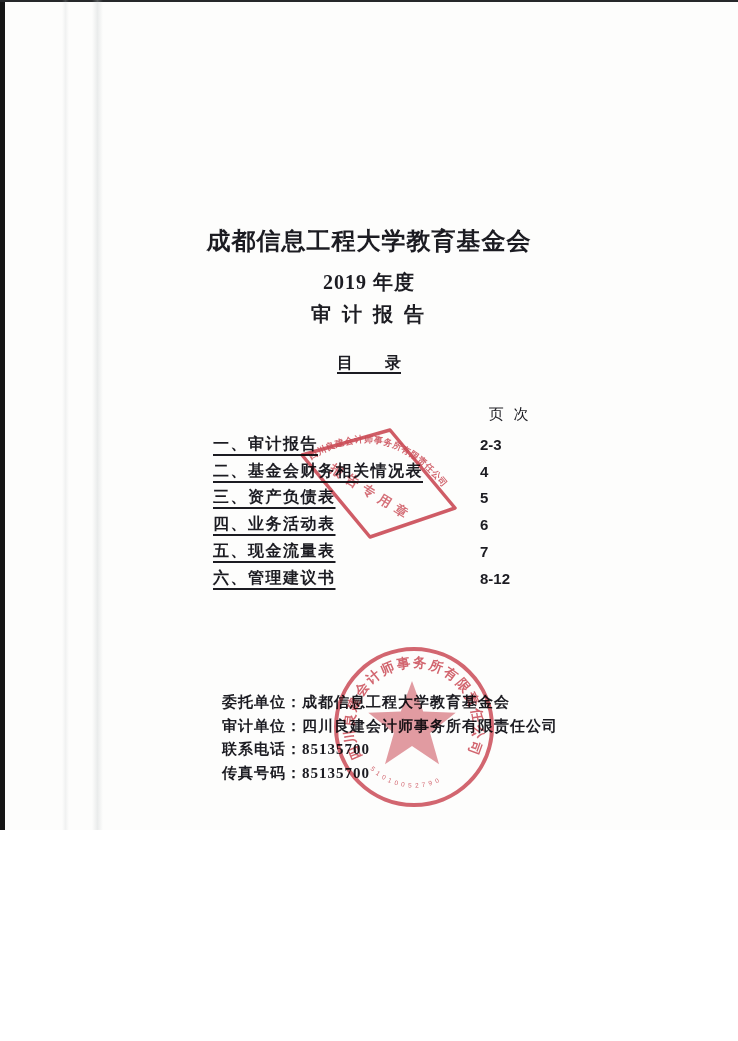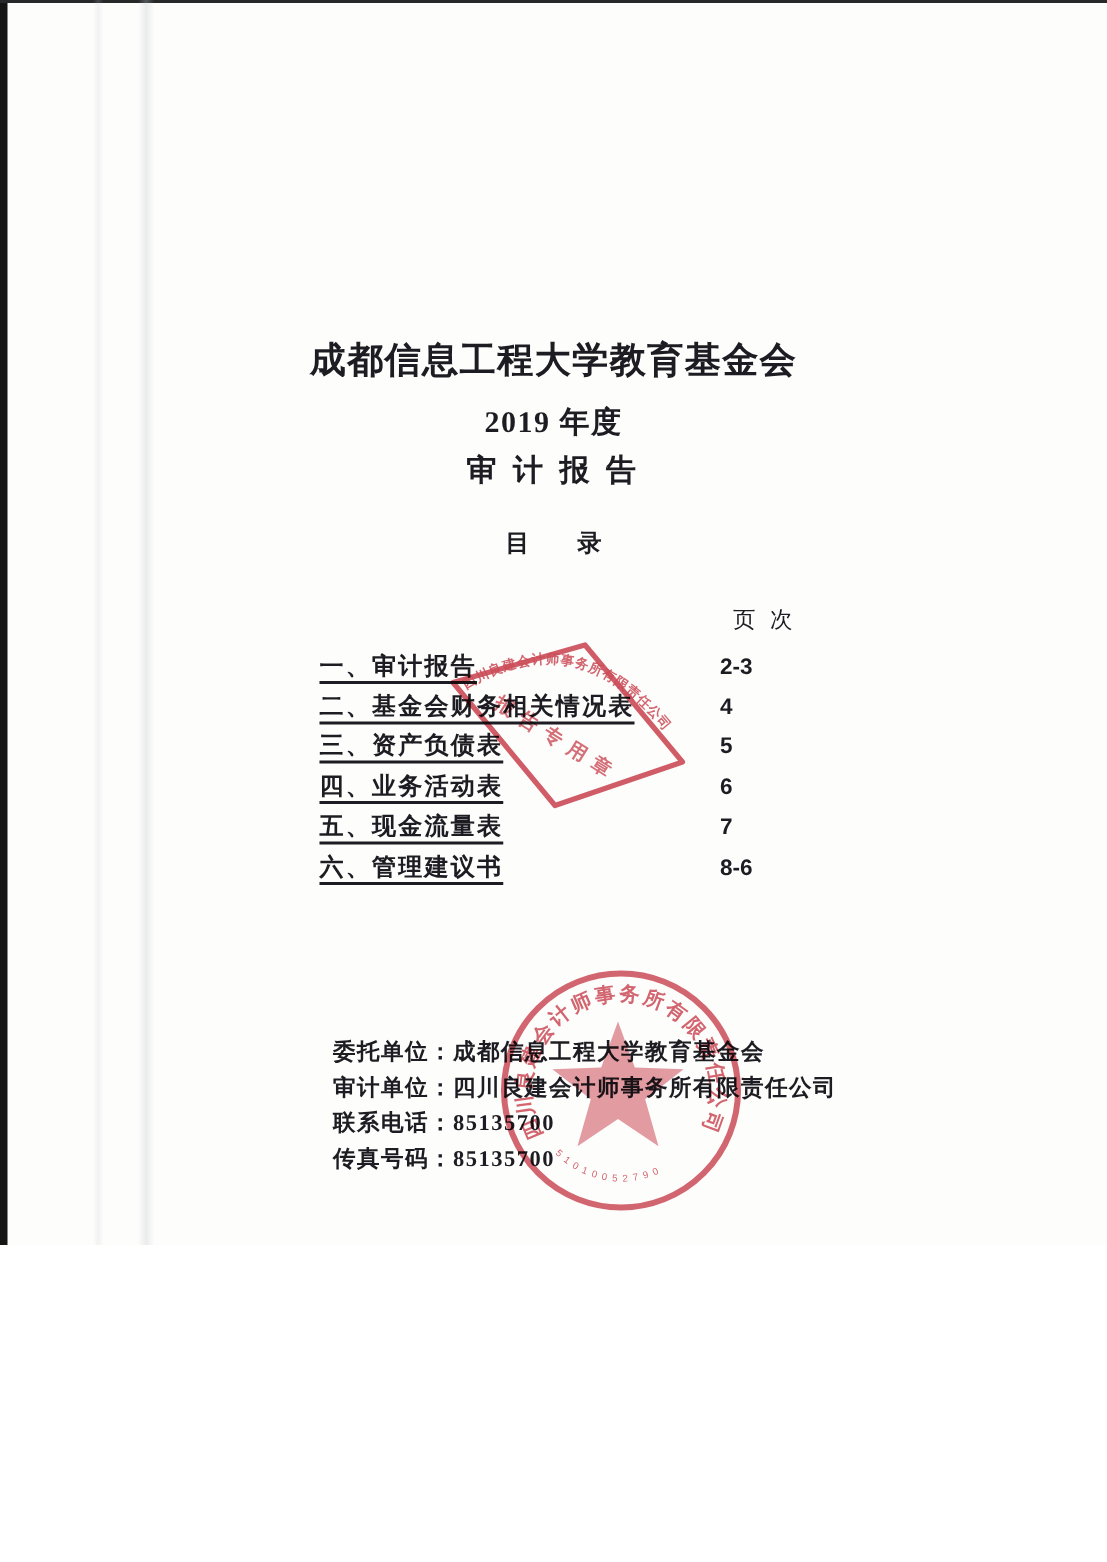--- a/index.html
+++ b/index.html
@@ -14,21 +14,21 @@
   .crease.c1{left:62px;width:7px;opacity:.35;}
   .crease.c2{left:92px;width:11px;opacity:.55;}
   .scan-dash{position:absolute;left:67px;top:983px;width:81px;height:3px;background:#101010;border-radius:2px;}
 
   
   .t-line{position:absolute;left:0;right:0;text-align:center;line-height:1;font-weight:bold;}
   .title-1{top:229px;font-size:24px;letter-spacing:1px;}
   .title-2{top:272px;font-size:20px;letter-spacing:1px;}
   .title-3{top:304px;font-size:20px;letter-spacing:3px;}
   .toc-heading{top:355px;font-size:16px;}
-  .toc-heading span{text-underline-offset:4px;text-decoration-thickness:1.5px;}
+  .toc-heading span{text-decoration:underline;text-underline-offset:4px;text-decoration-thickness:1.5px;}
 
   .page-col-header{position:absolute;left:480px;top:407px;width:60px;text-align:center;
     font-size:15px;font-weight:normal;letter-spacing:3px;line-height:1;}
 
   
   .toc{position:absolute;left:213px;top:431px;width:345px;}
   .toc-row{position:relative;height:26.8px;display:flex;align-items:center;}
   .toc-label{font-size:16px;font-weight:bold;letter-spacing:1.5px;
     text-decoration:underline;text-underline-offset:5px;text-decoration-thickness:1.5px;}
   .toc-page{position:absolute;left:267px;width:60px;text-align:left;
@@ -78,21 +78,21 @@
     <div class="toc-row">
       <span class="toc-label">四、业务活动表</span>
       <span class="toc-page">6</span>
     </div>
     <div class="toc-row">
       <span class="toc-label">五、现金流量表</span>
       <span class="toc-page">7</span>
     </div>
     <div class="toc-row">
       <span class="toc-label">六、管理建议书</span>
-      <span class="toc-page">8-6</span>
+      <span class="toc-page">8-12</span>
     </div>
   </div>
 
   <div class="info">
     <div class="info-line">
       <span>委托单位：</span><span>成都信息工程大学教育基金会</span>
     </div>
     <div class="info-line">
       <span>审计单位：</span><span>四川良建会计师事务所有限责任公司</span>
     </div>

